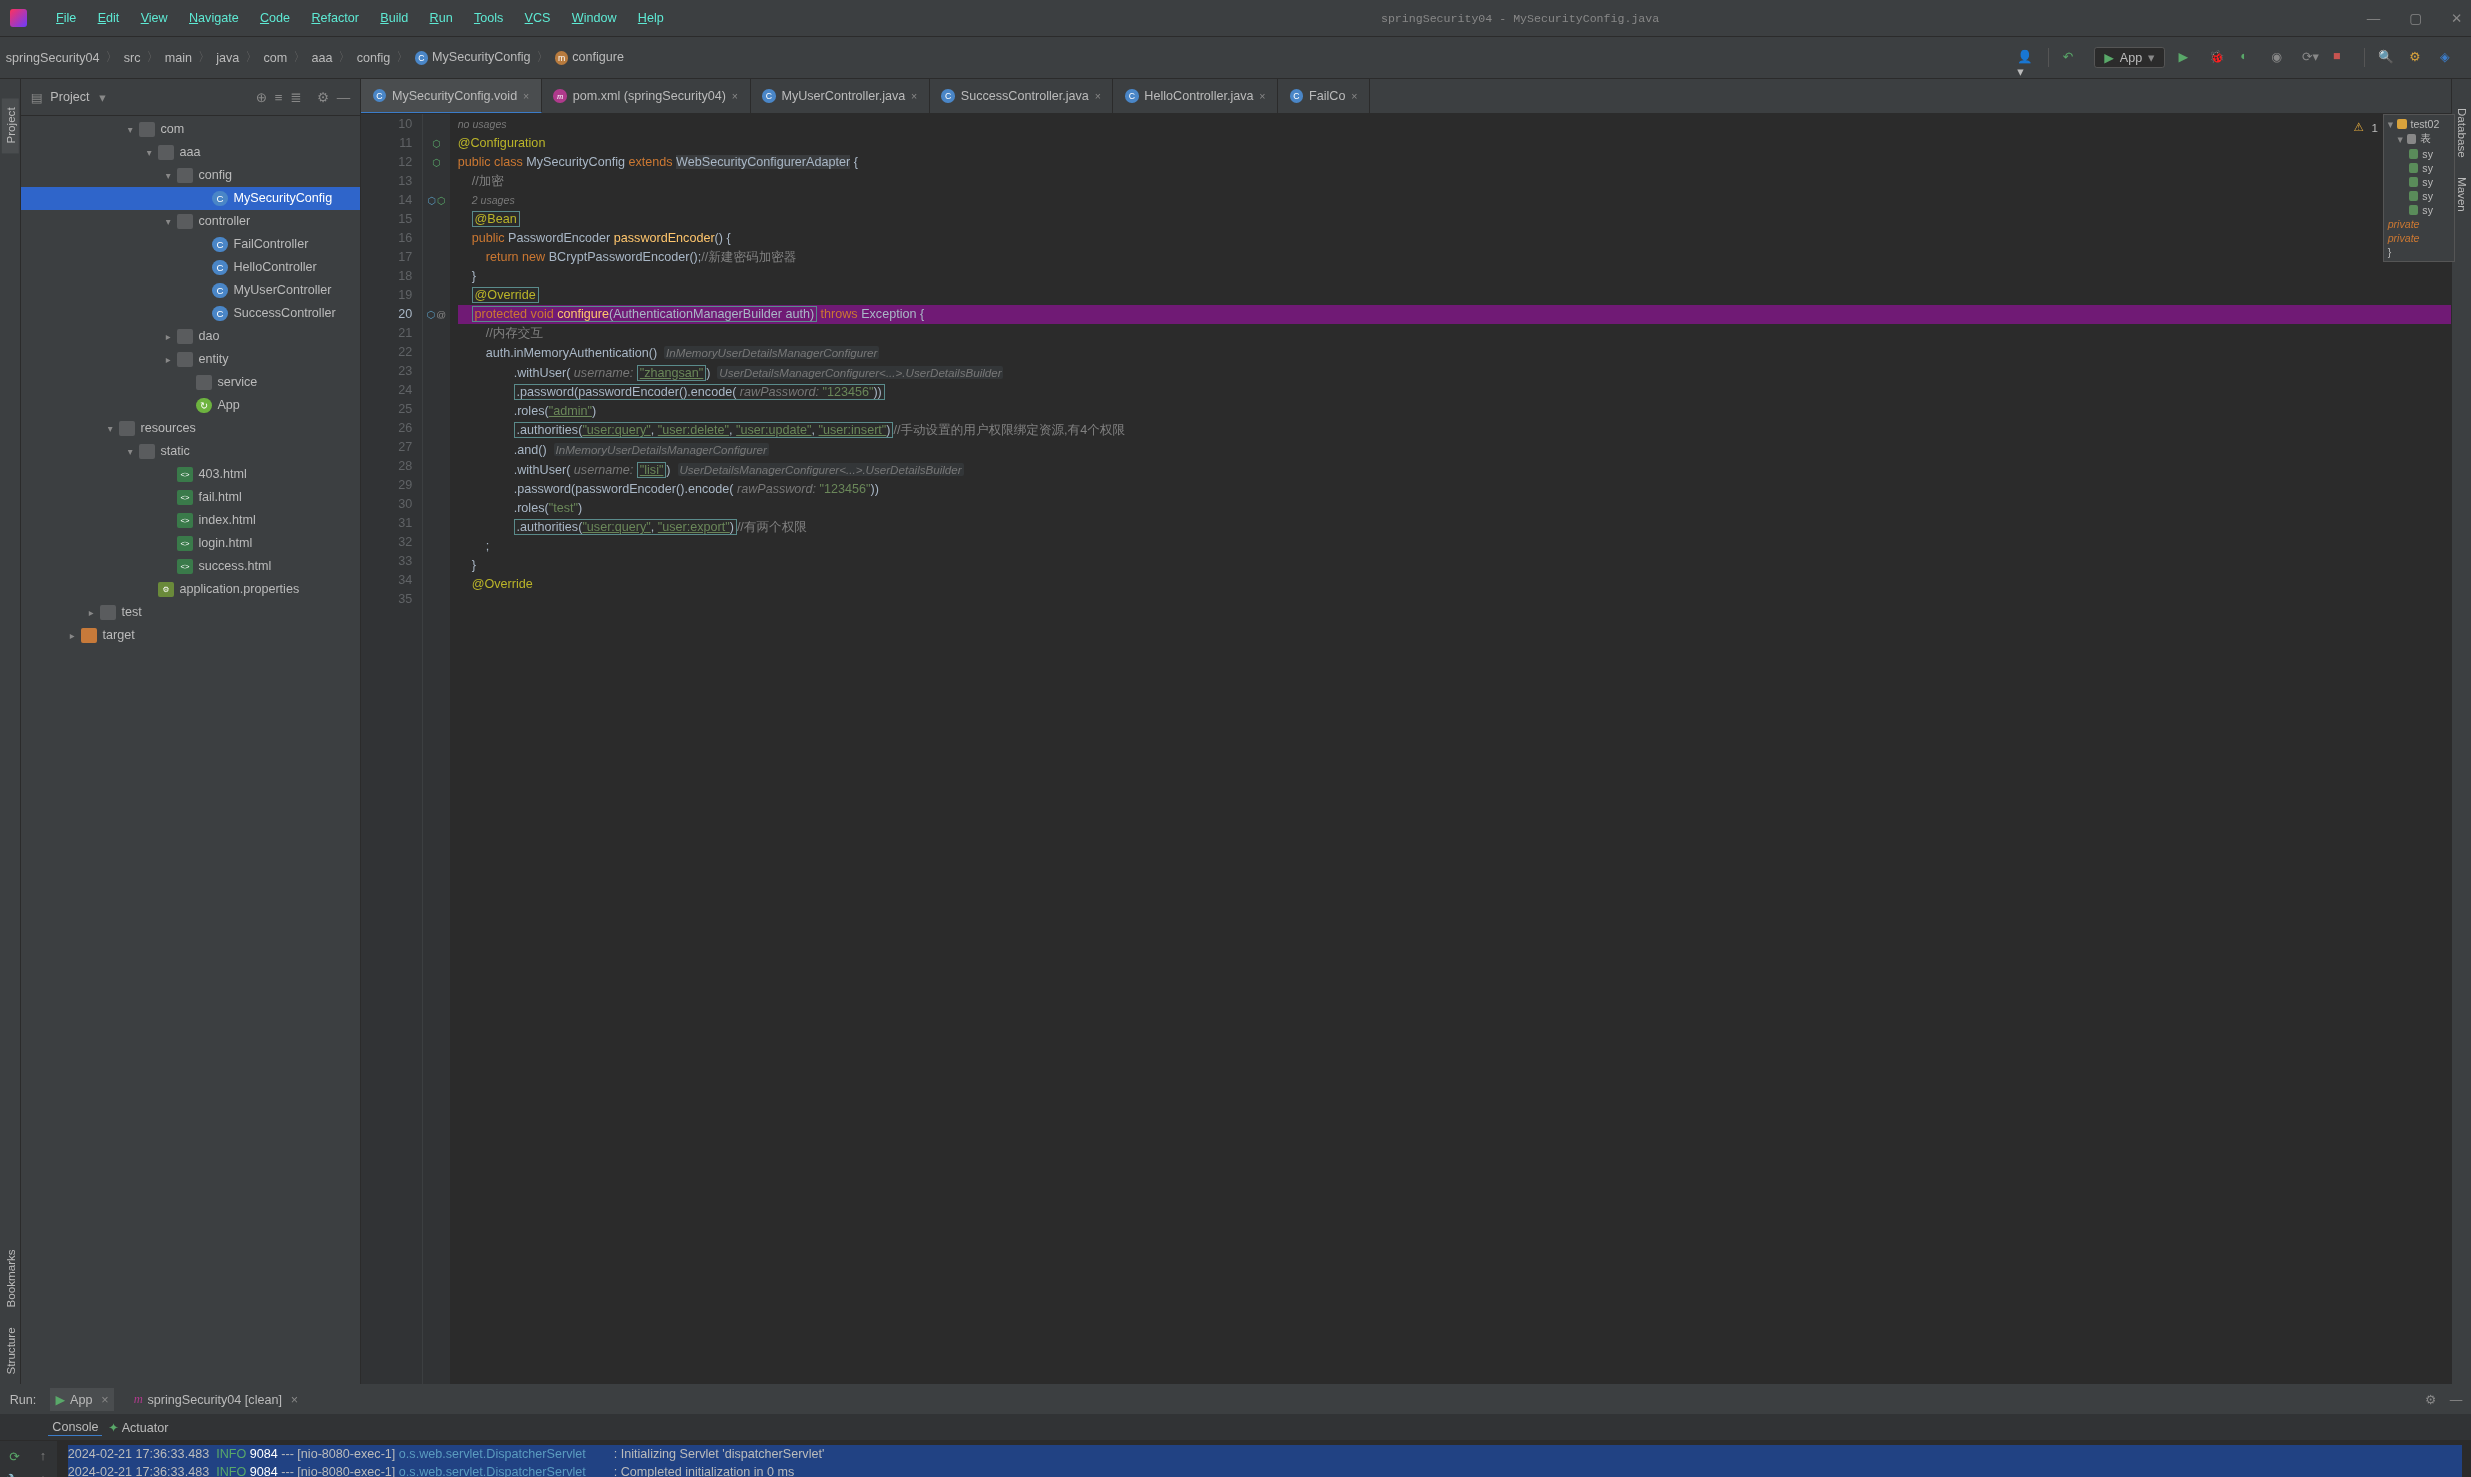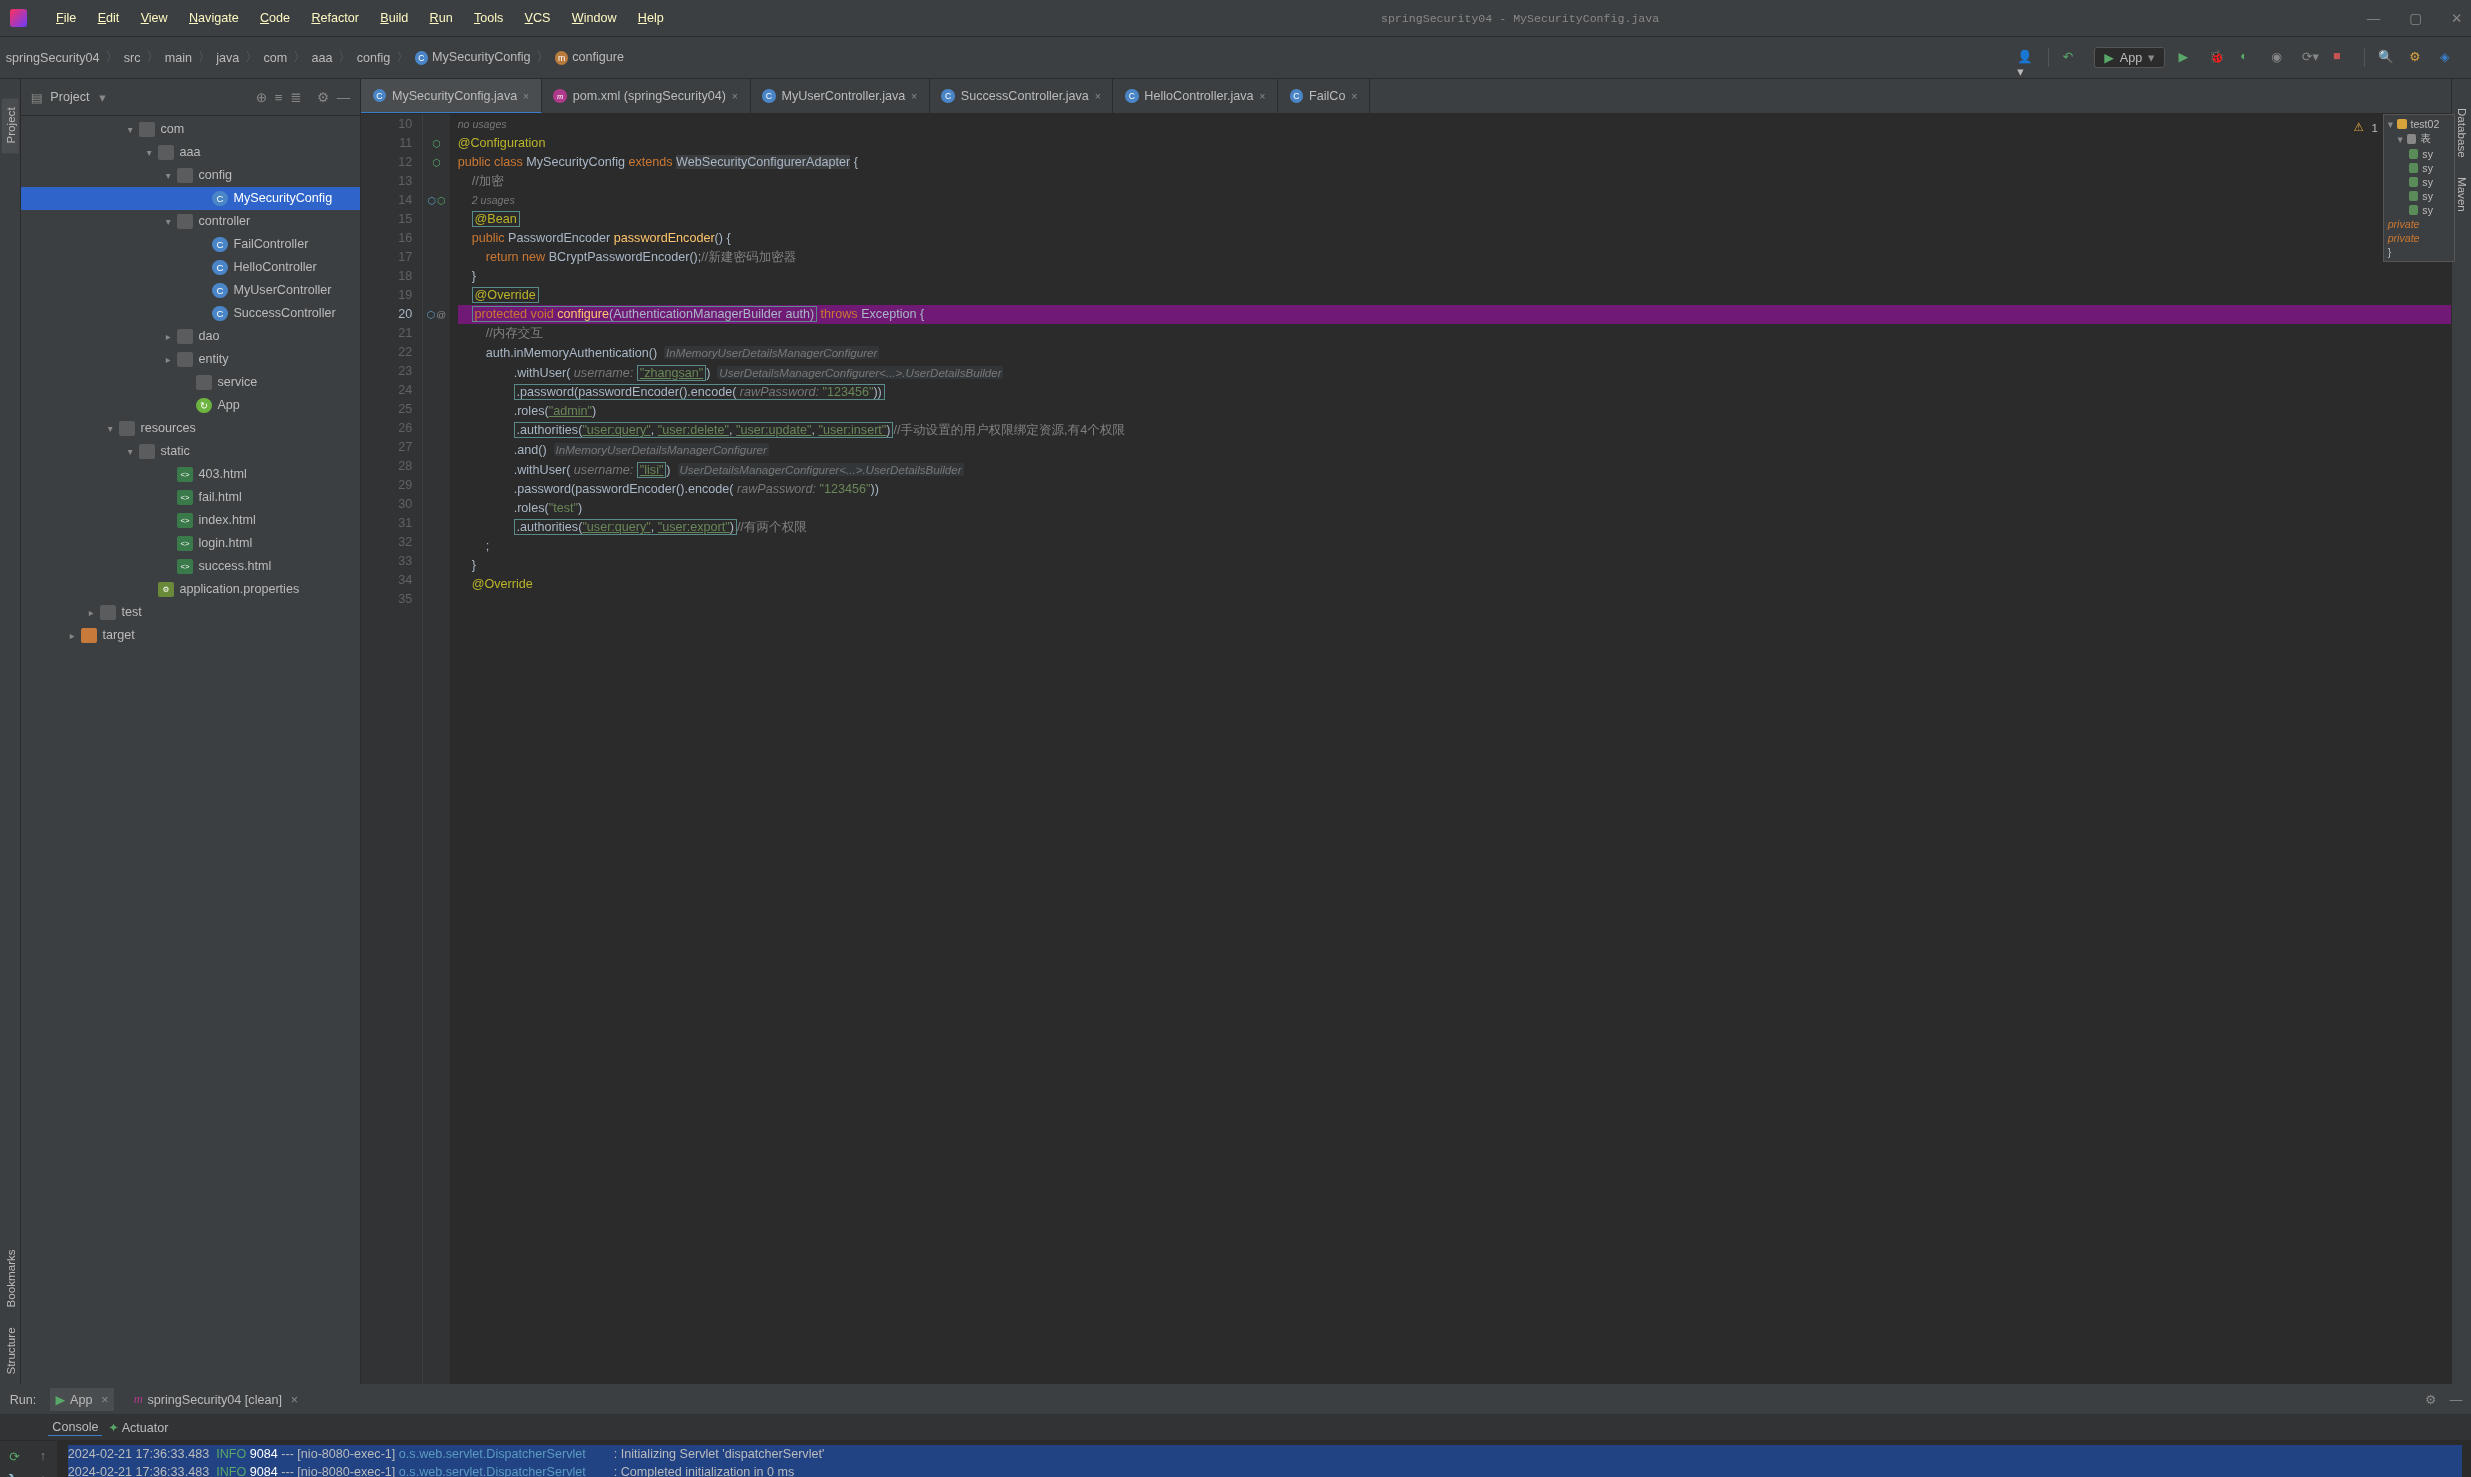--- a/index.html
+++ b/index.html
@@ -1,20 +1,20 @@
 <!DOCTYPE html>
 <html><head>
 <meta charset="utf-8">
 <style>
 * { margin: 0; padding: 0; box-sizing: border-box; font-family: "Segoe UI", Arial, sans-serif; }
 body { background: #2b2b2b; color: #bbb; font-size: 12.6px; overflow: hidden; width: 2472px; height: 1477px; transform-origin: top left; }
 .title-bar { height: 37px; background: #3c3f41; display: flex; align-items: center; padding: 0 9.7px; border-bottom: 1px solid #2b2b2b; }
 .title-bar .logo { width: 17.4px; height: 17.4px; background: linear-gradient(135deg, #fe315d, #6a3cff); border-radius: 2.9px; margin-right: 19.3px; }
 .menu { display: flex; gap: 1.9px; }
-.menu span { padding: 3.9px 9.7px; color: #fef9c3; cursor: pointer; }
+.menu span { padding: 3.9px 9.7px; color: #5eead4; cursor: pointer; }
 .menu span u { text-decoration: underline; }
 .title-center { flex: 1; text-align: center; color: #888; font-size: 11.6px; font-family: Liberation Mono, monospace; }
 .win-controls { display: flex; gap: 29px; align-items: center; }
 .win-controls span { color: #888; cursor: pointer; font-size: 13.5px; }
 .nav-bar { height: 42px; background: #3c3f41; display: flex; align-items: center; padding: 0 14.5px 0 5.8px; border-bottom: 1px solid #2b2b2b; justify-content: space-between; }
 .breadcrumb { display: flex; align-items: center; gap: 5.8px; font-size: 12.6px; }
 .breadcrumb .sep { color: #666; }
 .breadcrumb .item { color: #bbb; }
 .breadcrumb .icon-c { width: 13.5px; height: 13.5px; border-radius: 6.8px; display: inline-flex; align-items: center; justify-content: center; font-size: 8.7px; color: #fff; margin-right: 3.9px; }
 .breadcrumb .icon-class { background: #4a86c7; }
@@ -330,21 +330,21 @@
           <span class="tree-icon folder-orange"></span>
           <span>target</span>
         </div>
       </div>
   </div>
 
   <div class="editor-area">
     <div class="editor-tabs" id="editor-tabs">
         <div class="editor-tab active">
           <span class="ficon c">C</span>
-          <span>MySecurityConfig.java</span>
+          <span>MySecurityConfig.void</span>
           <span class="close">×</span>
         </div>
         <div class="editor-tab">
           <span class="ficon m">m</span>
           <span>pom.xml (springSecurity04)</span>
           <span class="close">×</span>
         </div>
         <div class="editor-tab">
           <span class="ficon c">C</span>
           <span>MyUserController.java</span>

